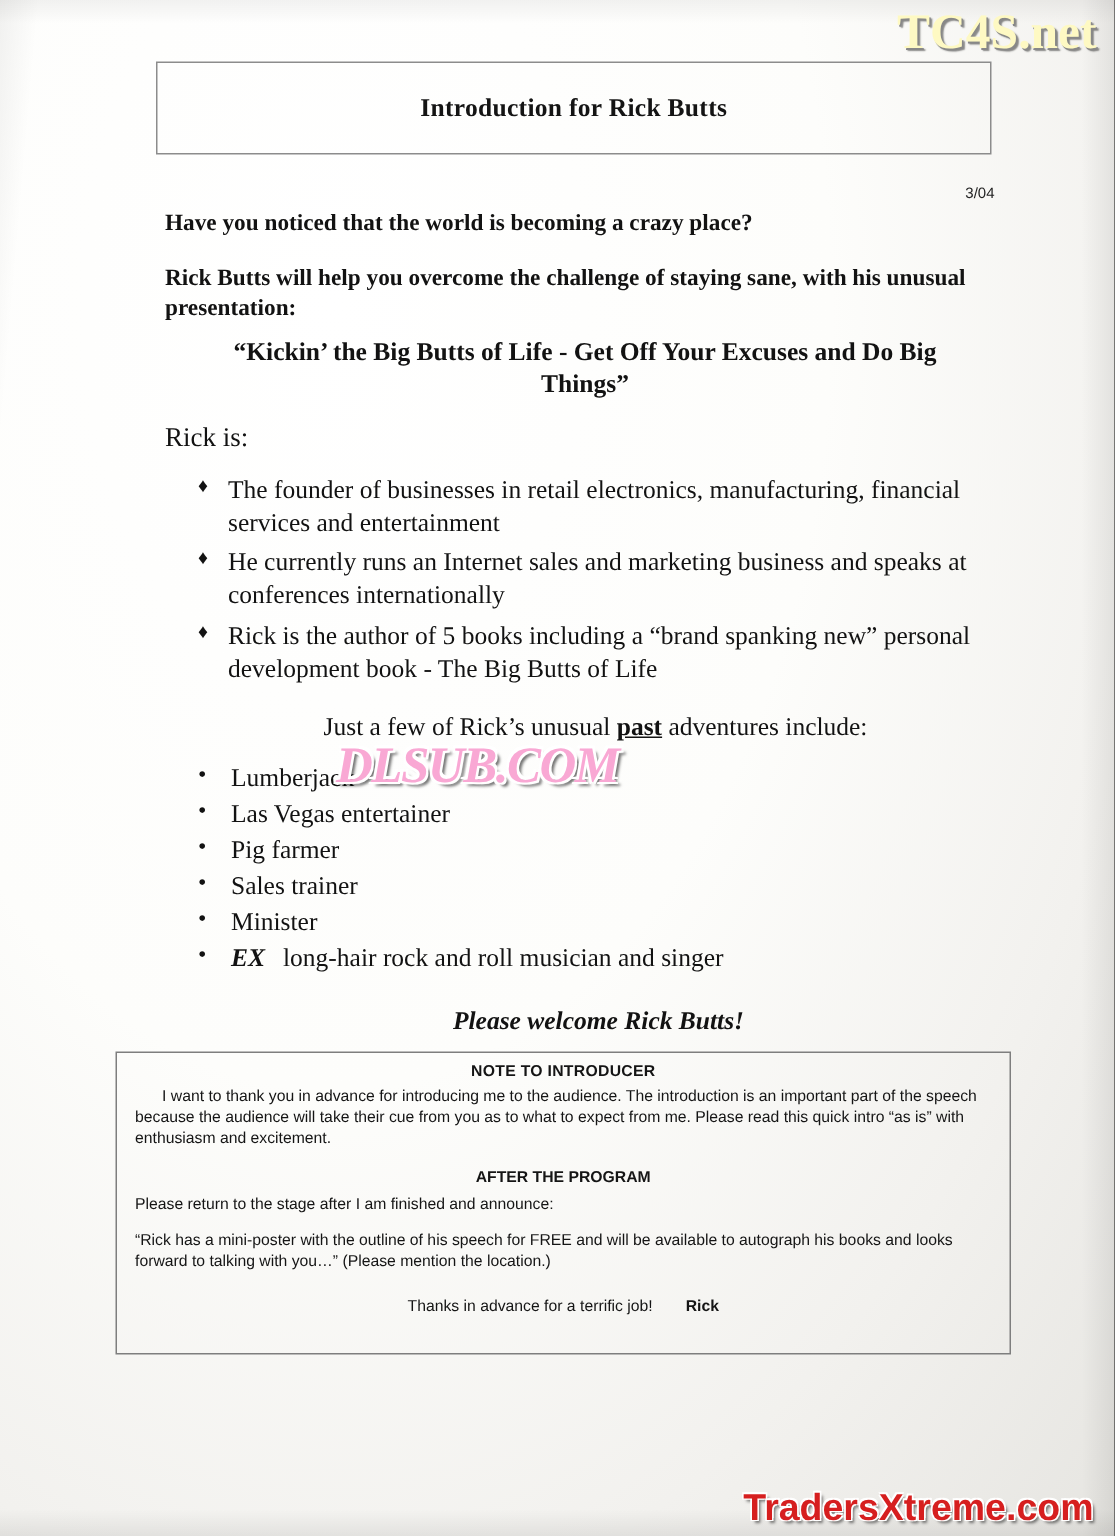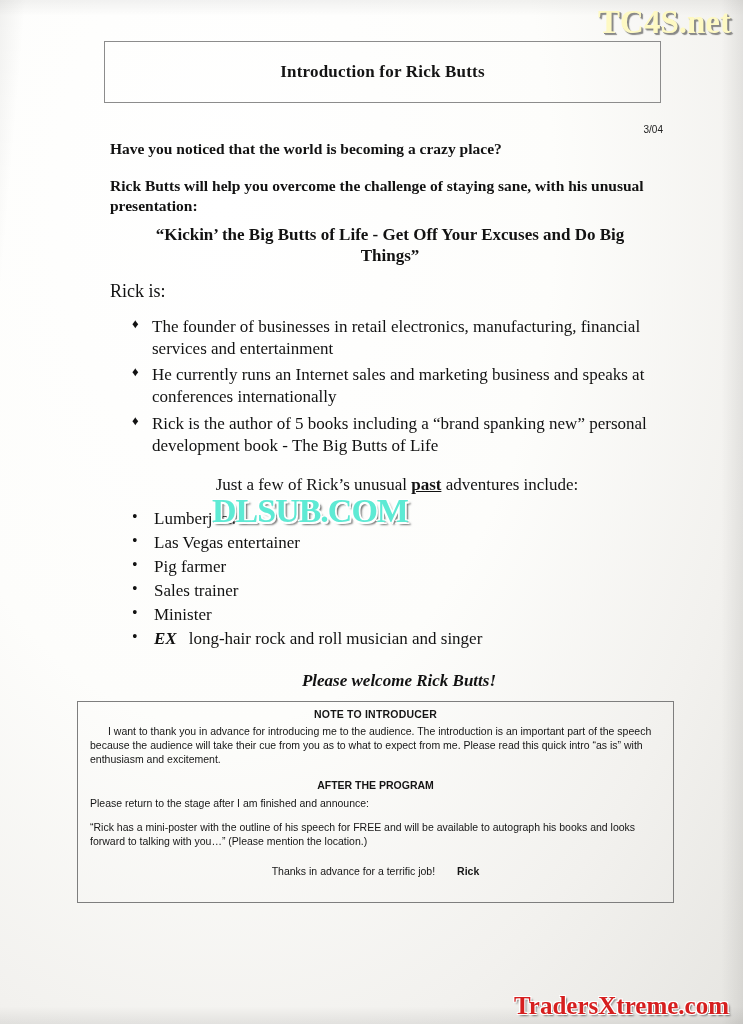--- a/index.html
+++ b/index.html
@@ -49,42 +49,43 @@
       2px 2px 1px rgba(0,0,0,0.45);
     letter-spacing: 0px;
     z-index: 40;
   }
 
   
   #wm-bottom {
     position: absolute;
     right: 14px;
     bottom: 4px;
-    font-family: Liberation Serif, serif;
+    font-family: Liberation Sans, sans-serif;
     font-size: 25px;
     font-weight: bold;
     color: #d61f1f;
     text-shadow:
       1px 1px 0 #fff,
       -1px -1px 0 #fff,
       1px -1px 0 #fff,
       -1px 1px 0 #fff,
       2px 2px 2px rgba(0,0,0,0.5);
     z-index: 40;
   }
 
   
   #wm-center {
     position: absolute;
-    left: 212px;
+    left: 224px;
     top: 492px;
     font-family: "Liberation Serif", serif;
     font-size: 34px;
     font-weight: bold;
-    color: #5eead4;
+    font-style: italic;
+    color: #f9a8d4;
     letter-spacing: -1px;
     text-shadow:
       1.5px 1.5px 0 #fff,
       -1.5px -1.5px 0 #fff,
       1.5px -1.5px 0 #fff,
       -1.5px 1.5px 0 #fff,
       3px 3px 2px rgba(0,0,0,0.55);
     z-index: 40;
   }
 

